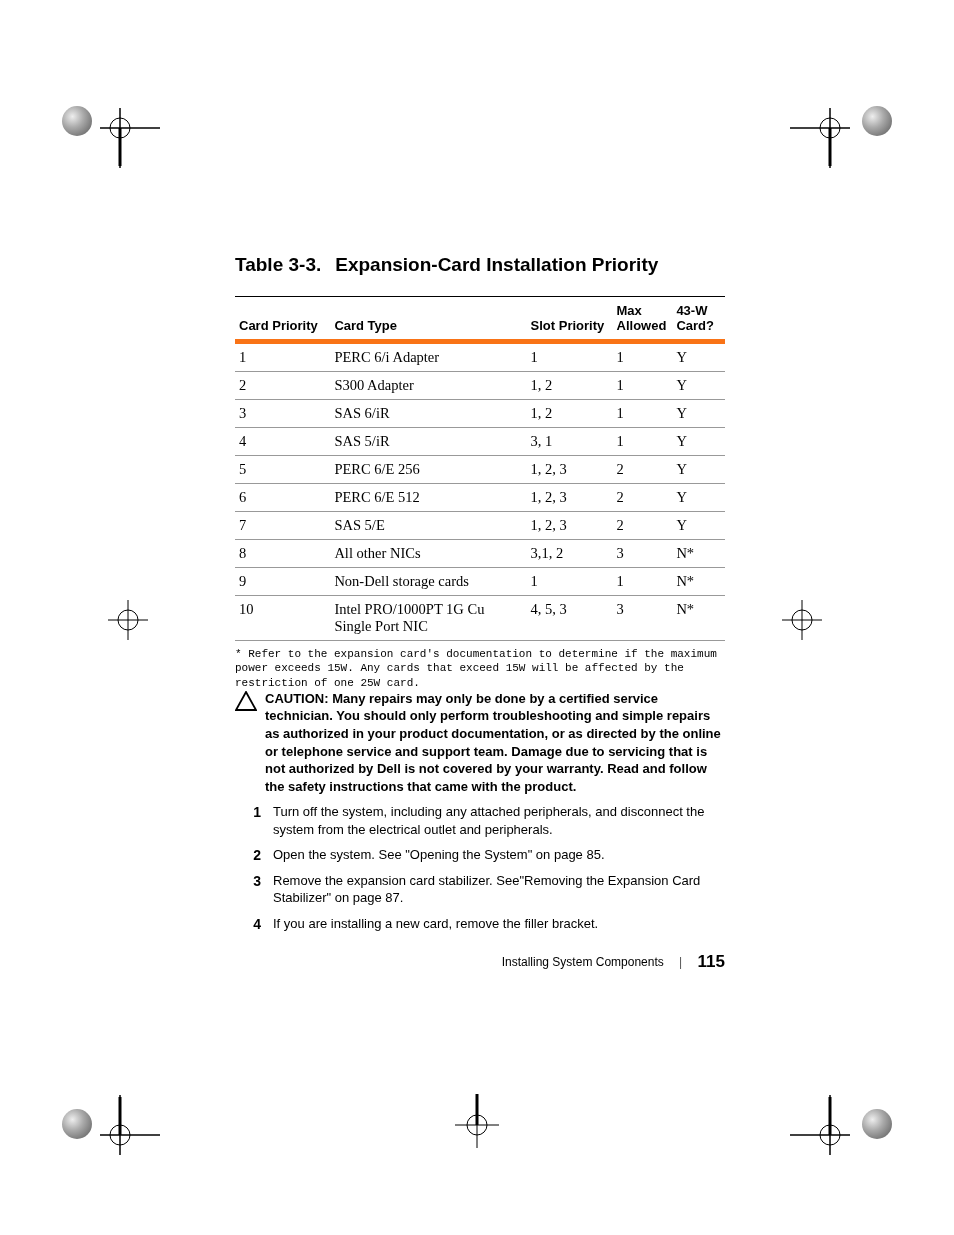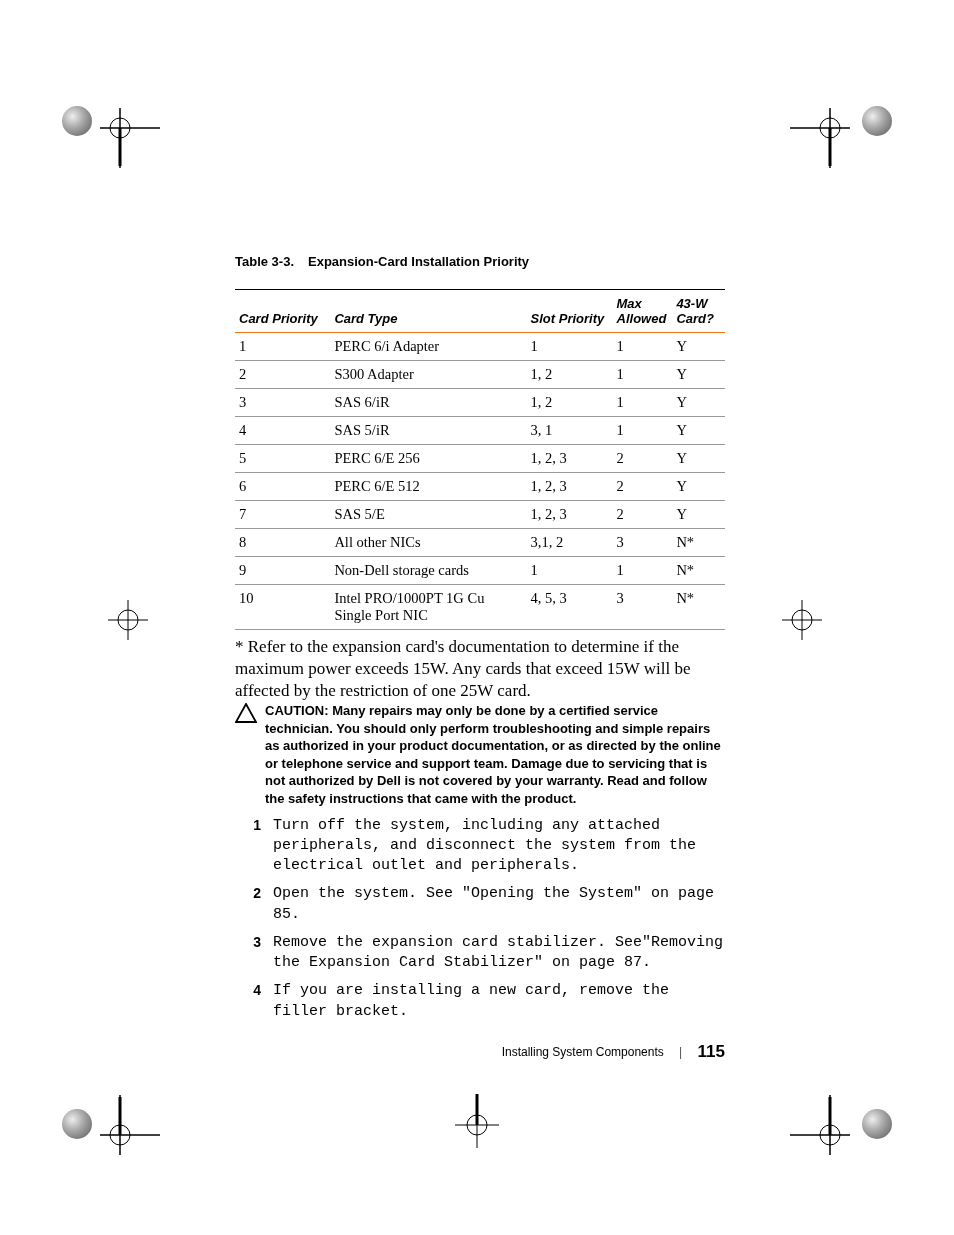--- a/index.html
+++ b/index.html
@@ -14,57 +14,56 @@
   }
   .page-content {
     position: absolute;
     left: 235px;
     top: 254px;
     width: 490px;
   }
   .table-caption {
     font-family: "Helvetica Neue", Helvetica, Arial, sans-serif;
     font-weight: bold;
-    font-size: 13px;
+    font-size: 19px;
     margin-bottom: 20px;
   }
   .table-caption .num {
     margin-right: 14px;
   }
   table {
     border-collapse: collapse;
     width: 100%;
     font-size: 14px;
   }
   th {
     font-family: "Helvetica Neue", Helvetica, Arial, sans-serif;
     font-weight: bold;
     font-size: 13px;
     text-align: left;
     vertical-align: bottom;
     border-top: 1px solid #000;
-    border-bottom: 1px solid #f97316;
+    border-bottom: 5px solid #f97316;
     padding: 6px 4px 6px 4px;
-    font-style: italic;
   }
   td {
     font-family: "Times New Roman", Times, serif;
     font-size: 14.5px;
     border-bottom: 1px solid #999;
     padding: 5px 4px 5px 4px;
     vertical-align: top;
   }
   .col-priority { width: 90px; }
   .col-type { width: 195px; }
   .col-slot { width: 80px; }
   .col-max { width: 52px; }
   .col-25w { width: 45px; }
   .footnote {
-    font-family: Liberation Serif, serif;
-    font-size: 17px;
+    font-family: Liberation Mono, monospace;
+    font-size: 11px;
     margin-top: 6px;
     line-height: 1.3;
   }
   .section-heading {
     font-family: "Helvetica Neue", Helvetica, Arial, sans-serif;
     font-weight: bold;
     font-size: 16px;
     margin-top: 26px;
     margin-bottom: 10px;
   }
@@ -97,22 +96,22 @@
   ol.steps {
     list-style: none;
     padding: 0;
     margin: 6px 0 0 0;
     counter-reset: step;
   }
   ol.steps > li {
     counter-increment: step;
     position: relative;
     padding-left: 38px;
-    font-family: Liberation Mono, monospace;
-    font-size: 15px;
+    font-family: Liberation Sans, sans-serif;
+    font-size: 13px;
     line-height: 1.35;
     margin-bottom: 8px;
   }
   ol.steps > li::before {
     content: counter(step);
     position: absolute;
     left: 6px;
     top: 0;
     font-family: "Helvetica Neue", Helvetica, Arial, sans-serif;
     font-weight: bold;

